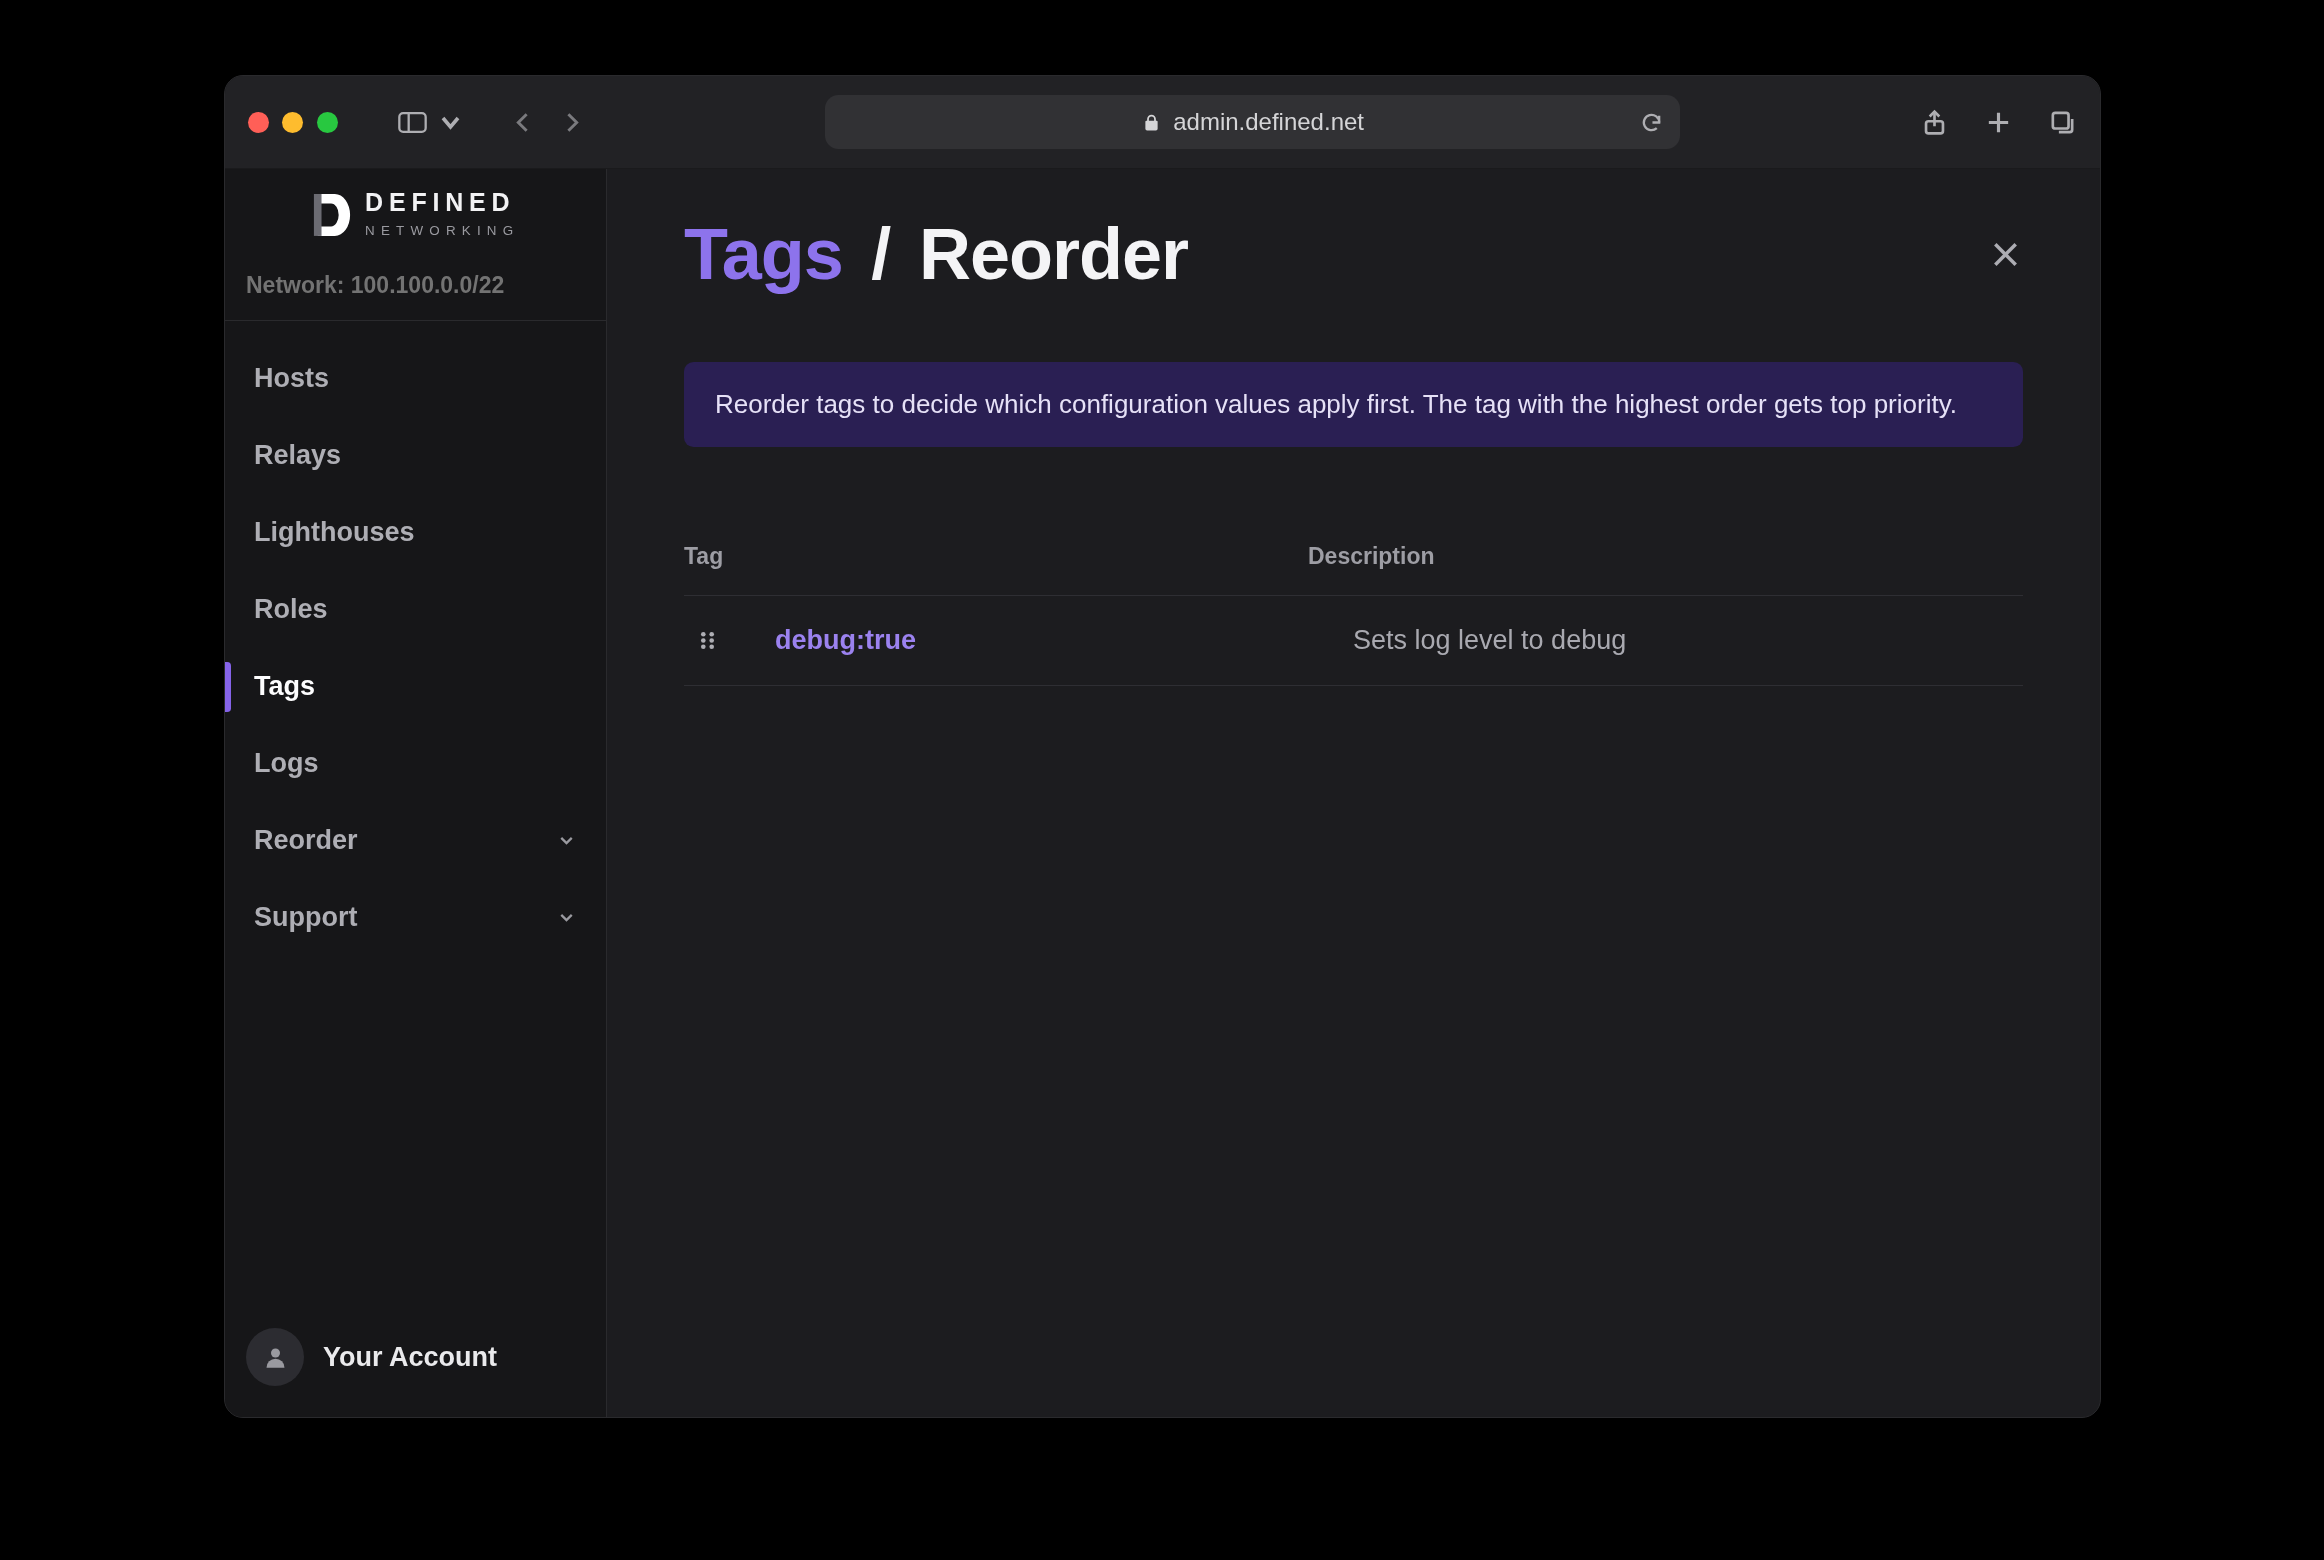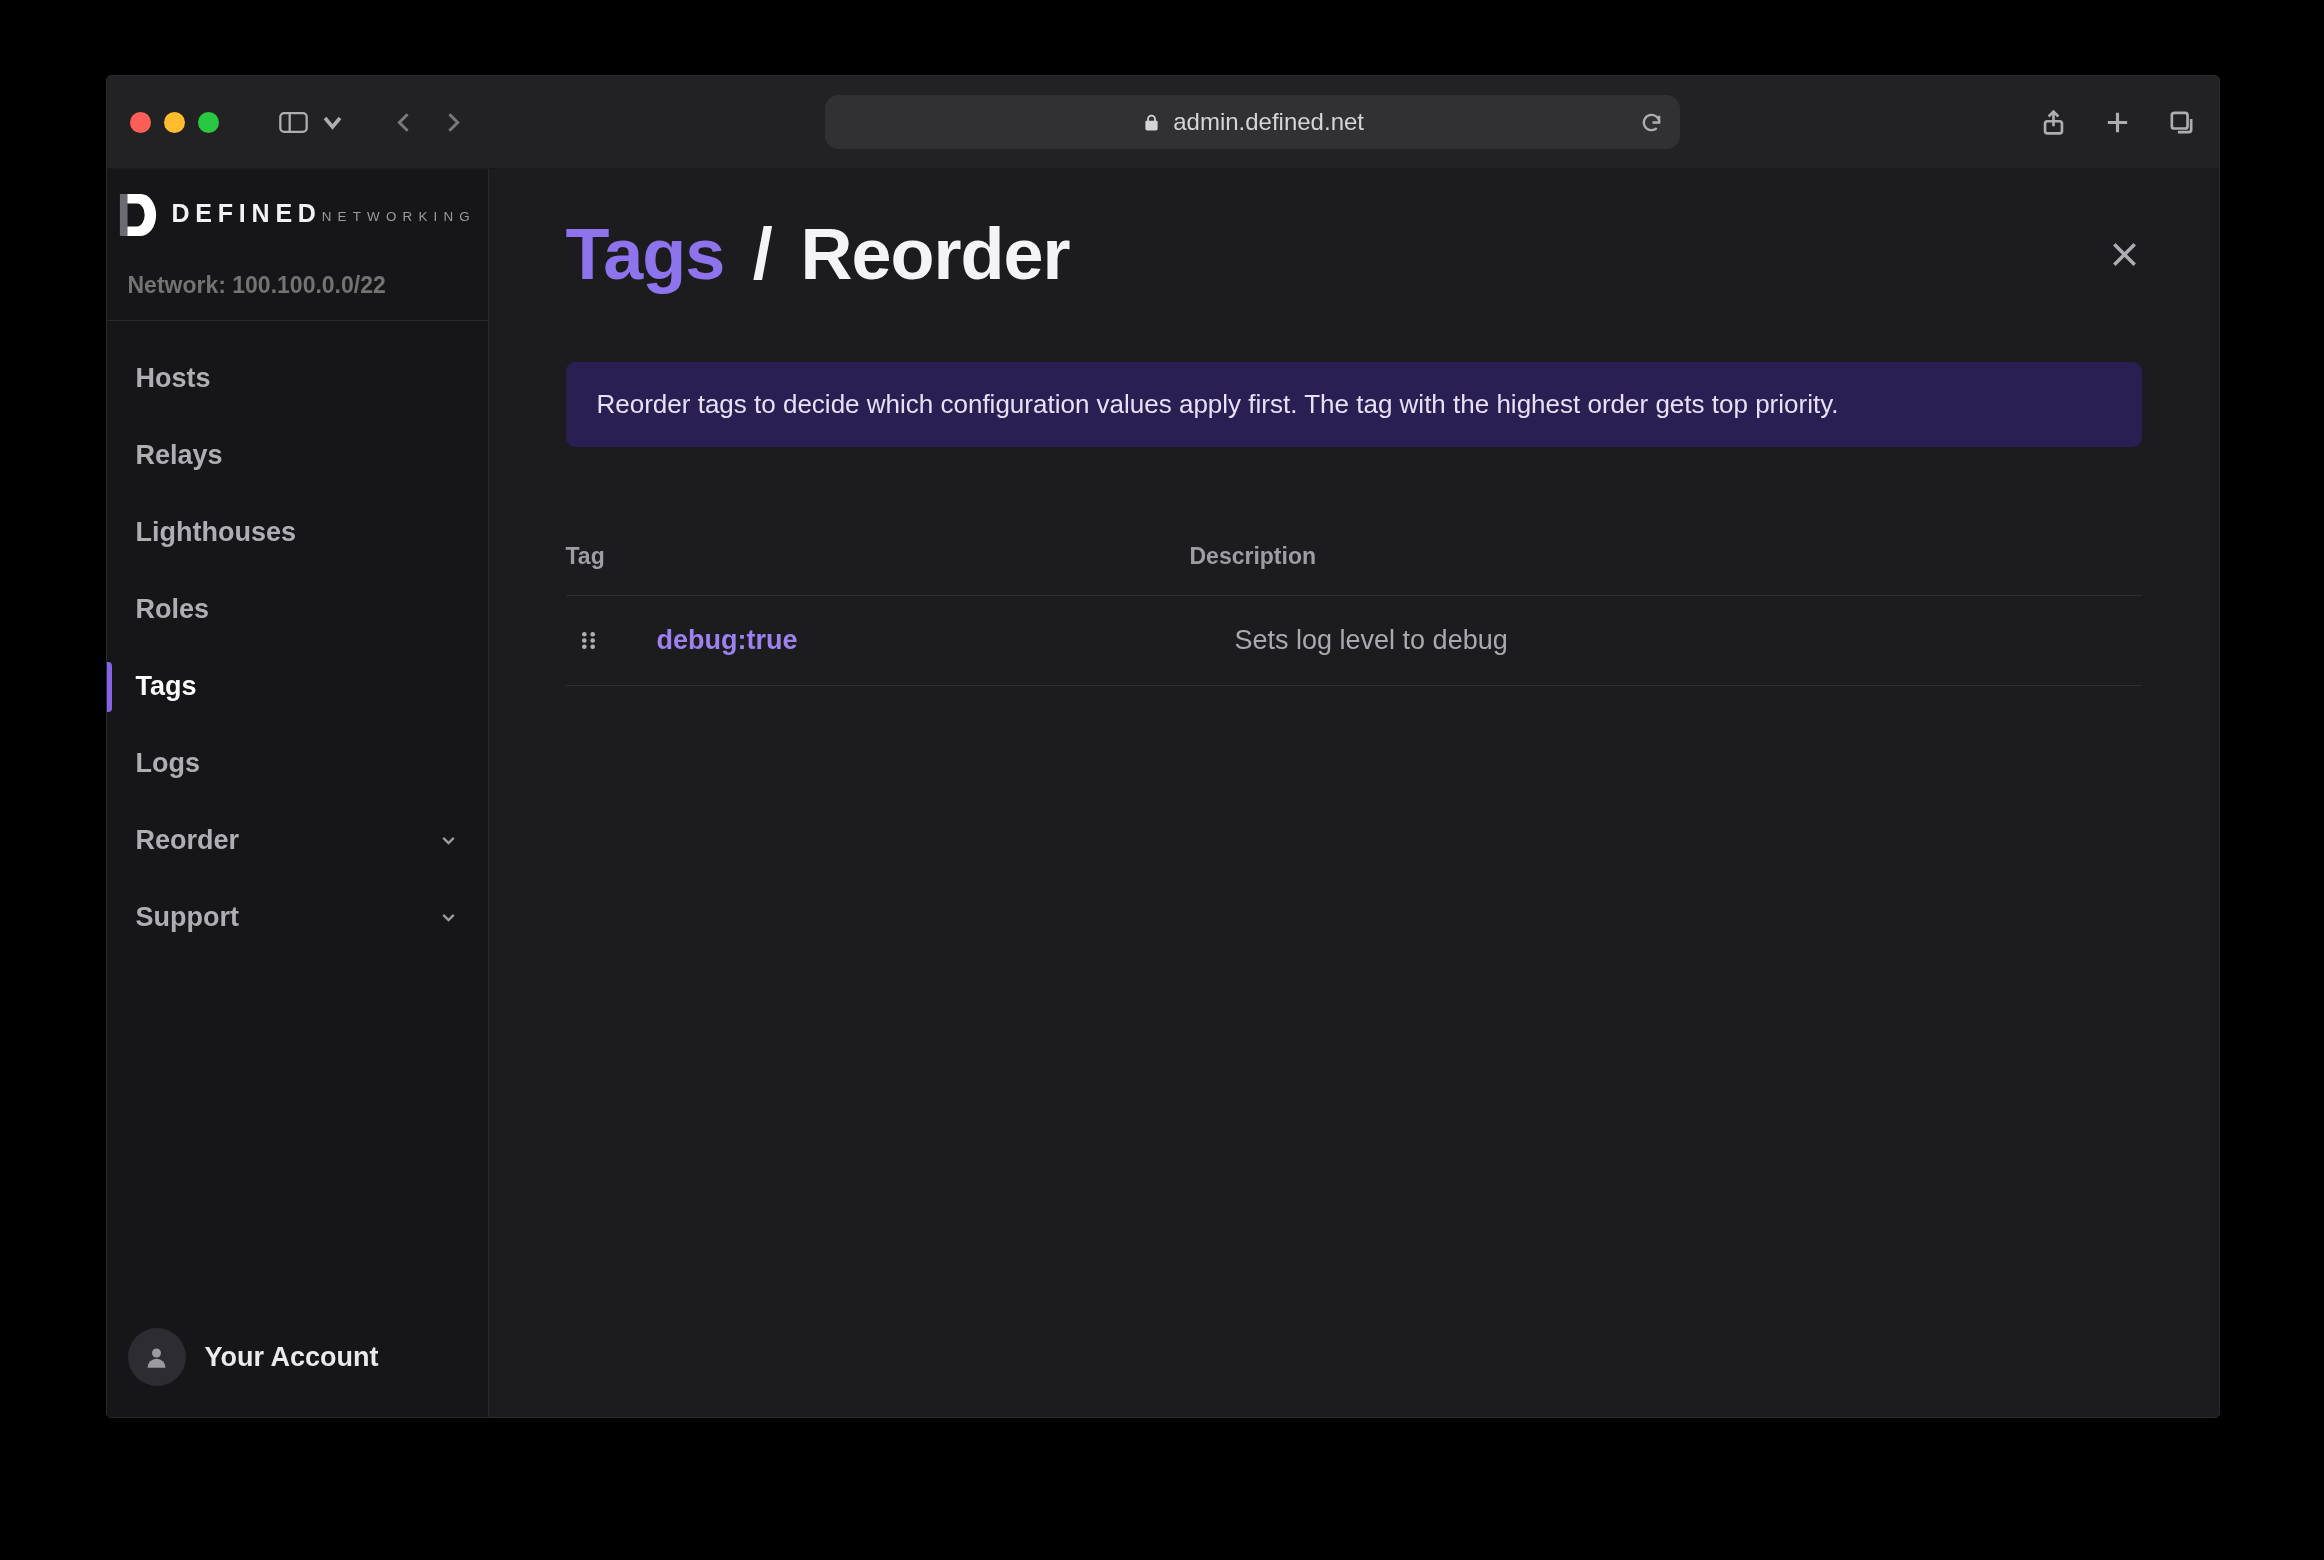--- a/index.html
+++ b/index.html
@@ -5,23 +5,23 @@
     * { margin: 0; padding: 0; box-sizing: border-box; }
     body {
       background: #000;
       font-family: -apple-system, BlinkMacSystemFont, "Segoe UI", Helvetica, Arial, sans-serif;
       width: 2325px; height: 1560px;
       display: flex; align-items: flex-start; justify-content: center;
       padding-top: 75px;
       color: #e4e4e4;
     }
     .window {
-      width: 2114px; height: 1343px;
+      width: 1877px; height: 1343px;
       background: #1c1c1f;
-      border-radius: 5px;
+      border-radius: 19px;
       overflow: hidden;
       box-shadow: 0 29px 77px rgba(0,0,0,.6);
       display: flex; flex-direction: column;
       border: 1px solid #2a2a2d;
     }
     .titlebar {
       height: 93px;
       background: #222225;
       display: flex; align-items: center;
       padding: 0 23px;
@@ -52,21 +52,21 @@
     .right-tools svg { width: 29px; height: 29px; }
     .content { flex: 1; display: flex; min-height: 0; }
     .sidebar { width: 382px; background: #161618; border-right: 1px solid #2a2a2d; display: flex; flex-direction: column; }
     .logo-row {
       height: 90px; display: flex; align-items: center; justify-content: center;
       gap: 13.4px;
     }
     .logo-mark {
       width: 40px; height: 48px;
     }
-    .logo-text { display: flex; flex-direction: row; line-height: 1.02; letter-spacing: 5.8px; }
+    .logo-text { display: flex; flex-direction: column; line-height: 1.02; letter-spacing: 5.8px; }
     .logo-text .l1 { font-size: 25px; font-weight: 700; color: #f2f2f4; }
     .logo-text .l2 { font-size: 13.4px; color: #9a9aa0; letter-spacing: 6.2px; margin-top: 9px; }
     .network-line {
       padding: 13.4px 21px 21px; color: #737373; font-size: 23px; font-weight: 600;
       border-bottom: 1px solid #2a2a2d;
     }
     .nav { display: flex; flex-direction: column; padding-top: 19px; }
     .nav-item {
       height: 77px; display: flex; align-items: center; padding-left: 29px;
       font-size: 27px; font-weight: 700; color: #aeaeb4;

